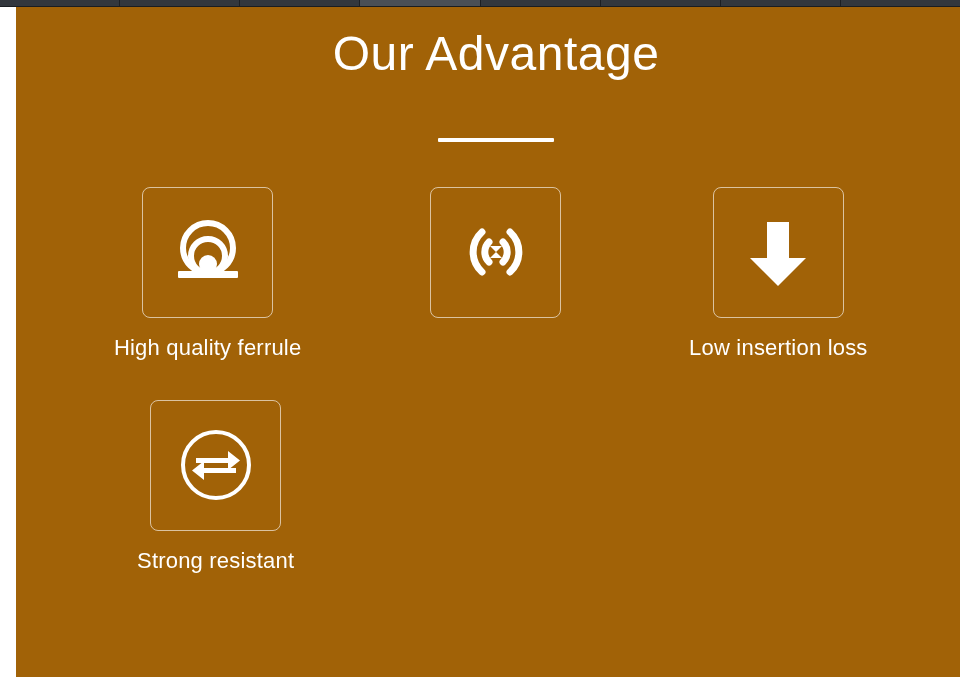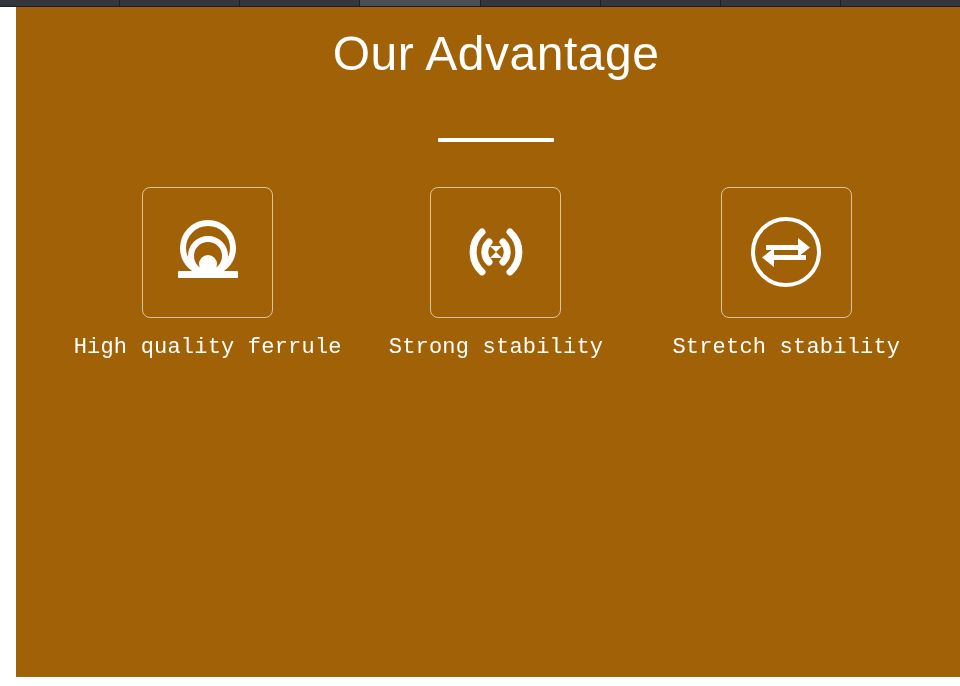--- a/index.html
+++ b/index.html
@@ -81,21 +81,20 @@
     margin: 45px auto 0 auto;
     width: 856px;
     display: grid;
     grid-template-columns: repeat(3, 1fr);
     grid-row-gap: 39px;
   }
   .feature-cell {
     display: flex;
     flex-direction: column;
     align-items: center;
-    font-family: Liberation Mono, monospace;
   }
   .icon-box {
     width: 131px;
     height: 131px;
     border: 1px solid rgba(255,255,255,0.62);
     border-radius: 8px;
     display: flex;
     align-items: center;
     justify-content: center;
     box-sizing: border-box;
@@ -167,34 +166,43 @@
           <span>
             <svg width="76" height="76" viewBox="0 0 76 76" fill="none">
               <path d="M24 18 A27 27 0 0 0 24 58" stroke="#ffffff" stroke-width="7" stroke-linecap="round"></path>
               <path d="M52 18 A27 27 0 0 1 52 58" stroke="#ffffff" stroke-width="7" stroke-linecap="round"></path>
               <path d="M31 28 A14 14 0 0 0 31 48" stroke="#ffffff" stroke-width="7" stroke-linecap="round"></path>
               <path d="M45 28 A14 14 0 0 1 45 48" stroke="#ffffff" stroke-width="7" stroke-linecap="round"></path>
               <path d="M32 32 L44 32 L38 38 L44 44 L32 44 L38 38 Z" fill="#ffffff"></path>
             </svg>
           </span>
         </div>
-        <div class="feature-label">Strong stability</div>
-      </div>
-
-
+      </div>
+
+
+      <div class="feature-cell col-1">
+        <div class="icon-box">
+          <span>
+            <svg width="76" height="76" viewBox="0 0 76 76" fill="none">
+              <path d="M27 8 L49 8 L49 44 L66 44 L38 72 L10 44 L27 44 Z" fill="#ffffff"></path>
+            </svg>
+          </span>
+        </div>
+        <div class="feature-label">Low insertion loss</div>
+      </div>
 
 
       <div class="feature-cell col-3">
         <div class="icon-box">
           <span>
             <svg width="76" height="76" viewBox="0 0 76 76" fill="none">
               <circle cx="38" cy="38" r="33" stroke="#ffffff" stroke-width="4"></circle>
               <path d="M18 31 L50 31 L50 24 L62 33.5 L50 43 L50 36 L18 36 Z" fill="#ffffff"></path>
               <path d="M58 41 L26 41 L26 34 L14 43.5 L26 53 L26 46 L58 46 Z" fill="#ffffff"></path>
             </svg>
           </span>
         </div>
-        <div class="feature-label">Stretch stability</div>
+        <div class="feature-label">Strong resistant</div>
       </div>
 
     </div>
   </section>
 </div>
 
 </body></html>

